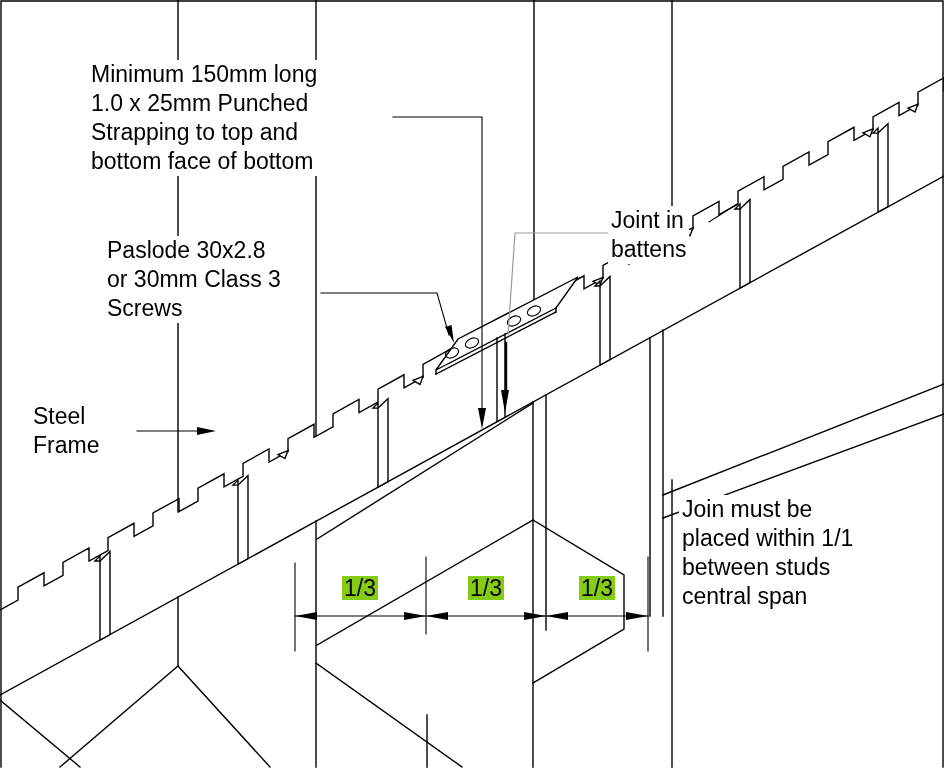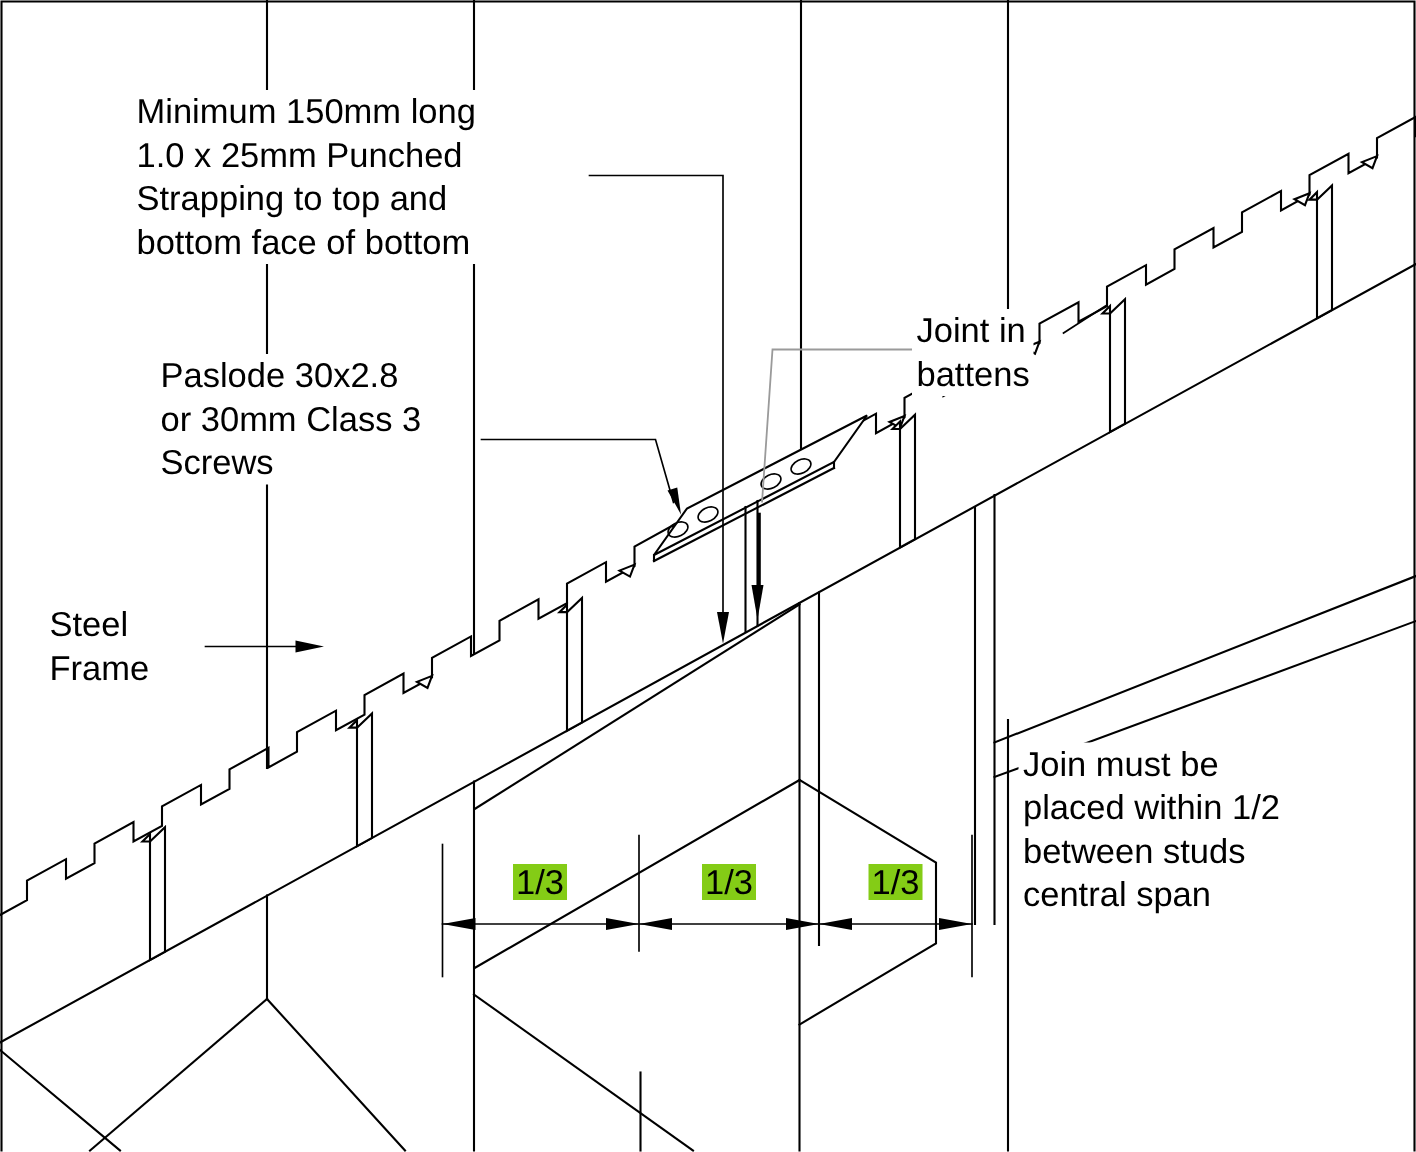--- a/index.html
+++ b/index.html
@@ -163,21 +163,21 @@
     <span>Frame</span>
   </div>
 
   <div class="note" style="left:608px;top:206px;">
     <span>Joint in</span>
     <span>battens</span>
   </div>
 
   <div class="note" style="left:679px;top:495px;">
     <span>Join must be</span>
-    <span>placed within 1/2</span>
+    <span>placed within 1/1</span>
     <span>between studs</span>
     <span>central span</span>
   </div>
 
   <div class="dim-label" style="left:360px;top:576px;">1/3</div>
   <div class="dim-label" style="left:486px;top:576px;">1/3</div>
   <div class="dim-label" style="left:597px;top:576px;">1/3</div>
 
 </div>
 

